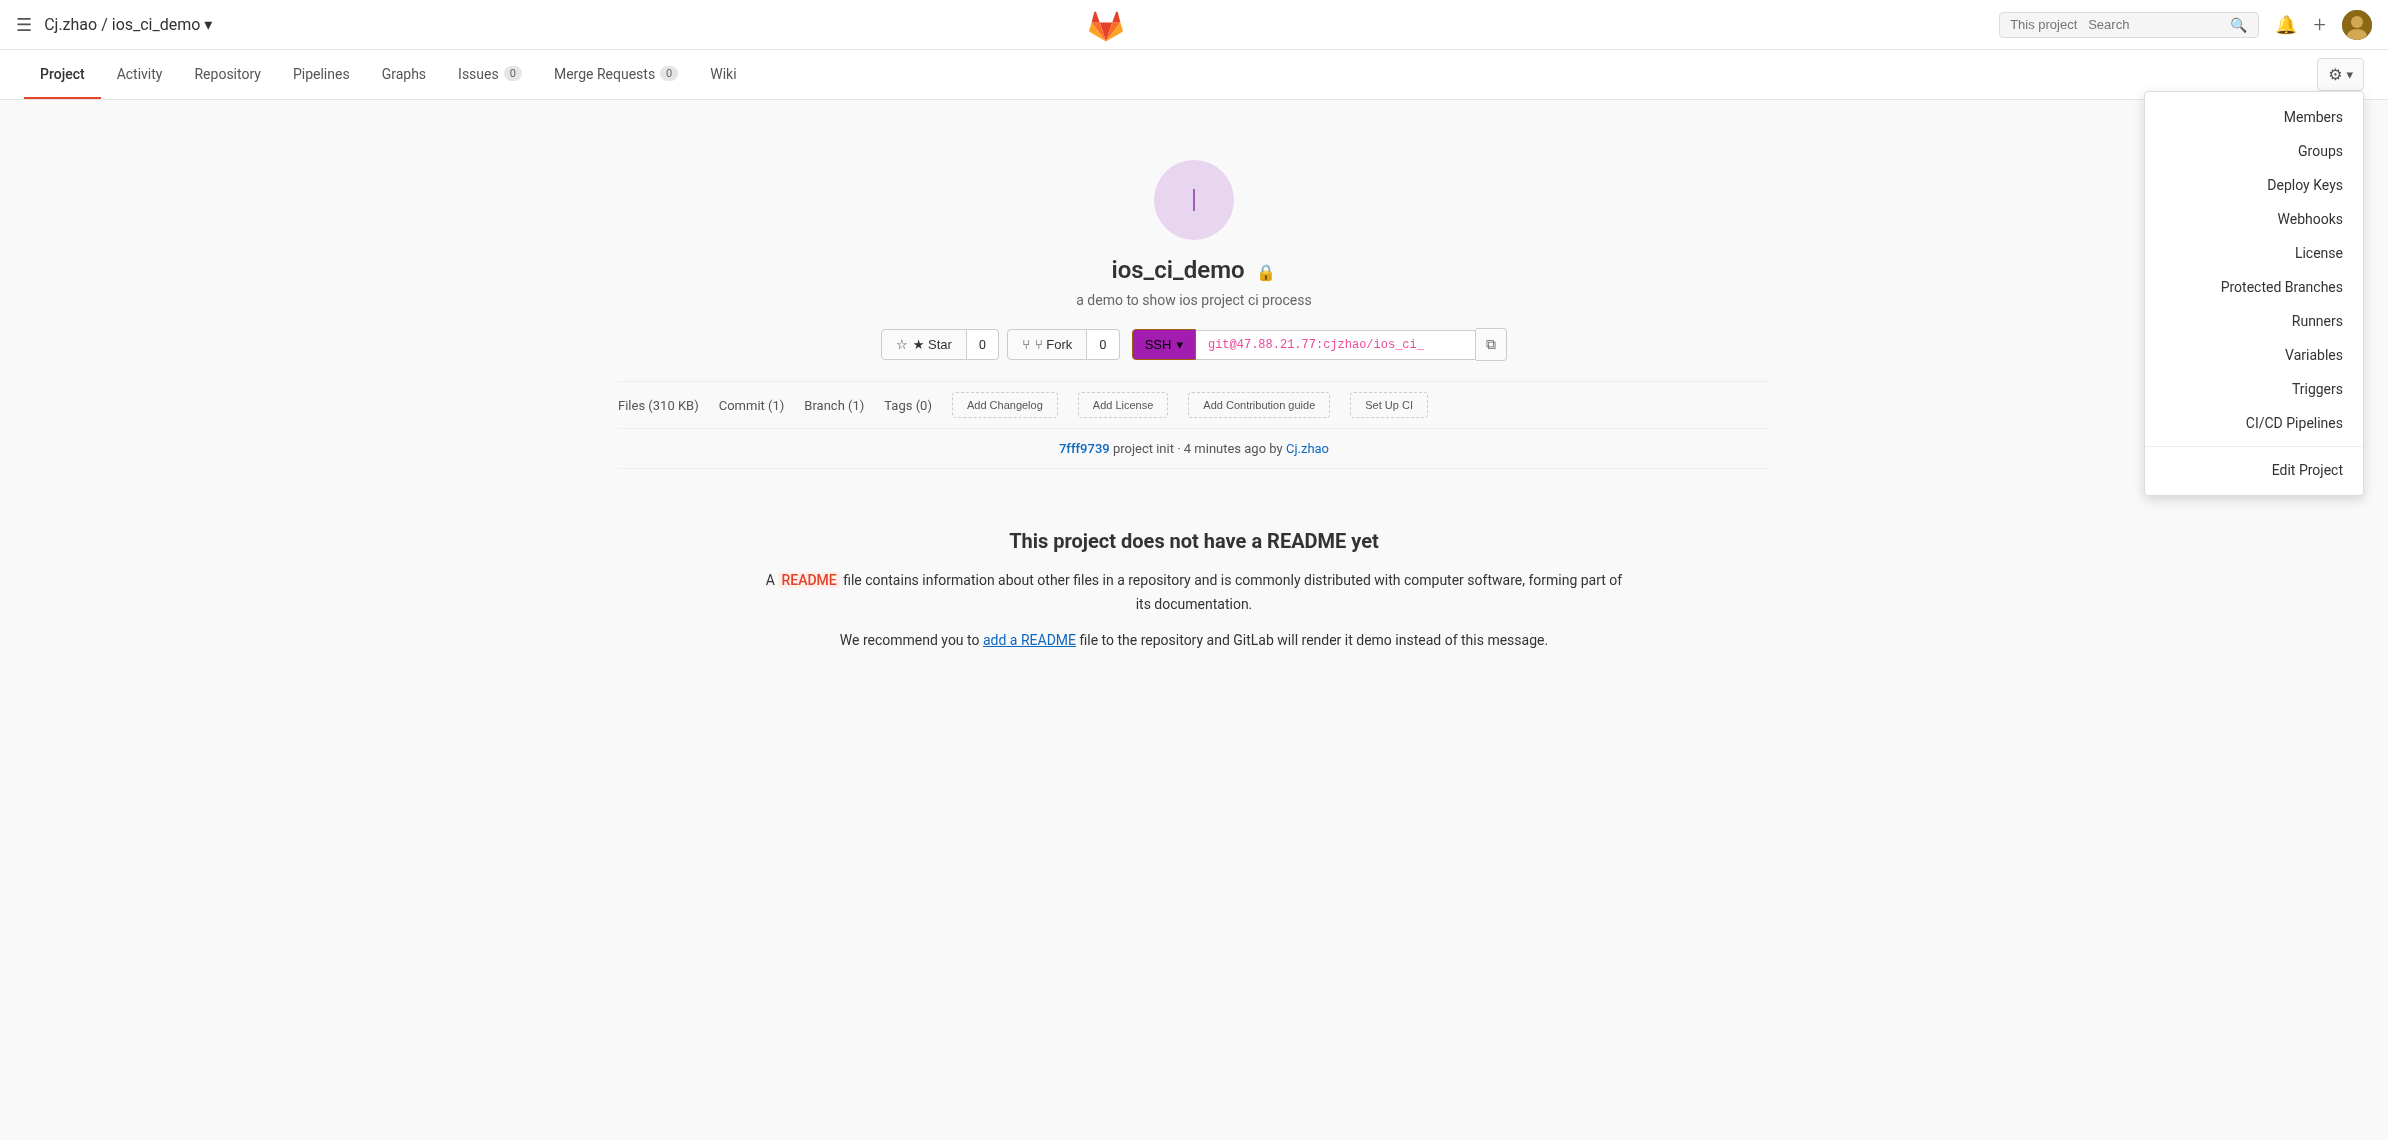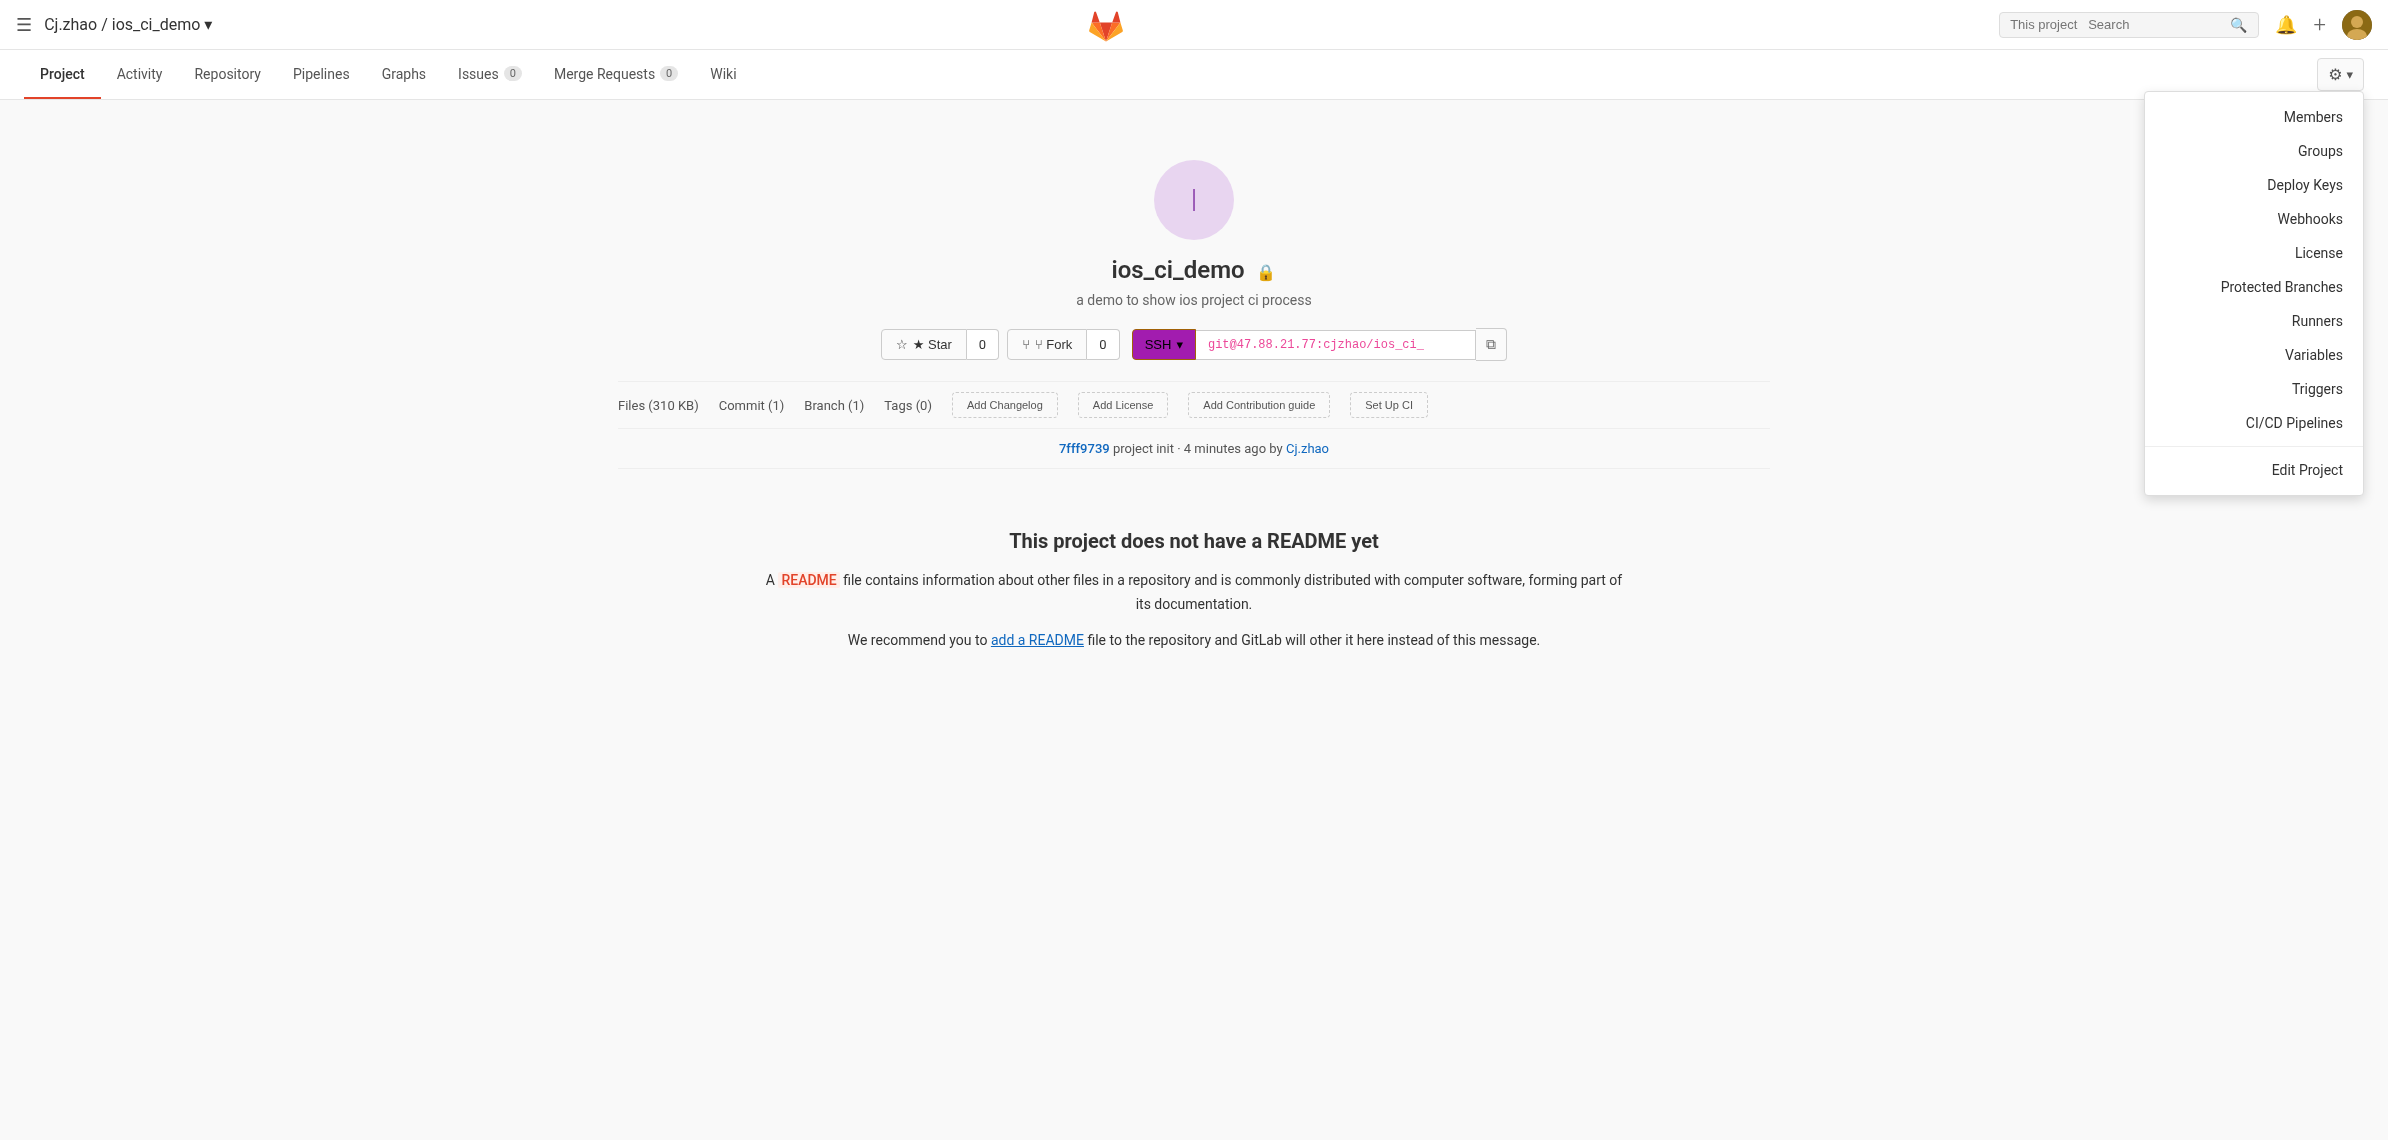--- a/index.html
+++ b/index.html
@@ -332,17 +332,17 @@
   <div class="readme-section">
     <h2>This project does not have a README yet</h2>
     <p>
       <span>A</span>
       <span class="readme-link">README</span>
       <span>file contains information about other files in a repository and is commonly distributed with computer software, forming part of its documentation.</span>
     </p>
     <p>
       <span>We recommend you to</span>
       <a href="#">add a README</a>
-      <span>file to the repository and GitLab will other it here instead of this message.</span>
+      <span>file to the repository and GitLab will render it demo instead of this message.</span>
     </p>
   </div>
 
 </div>
 
 </body></html>

